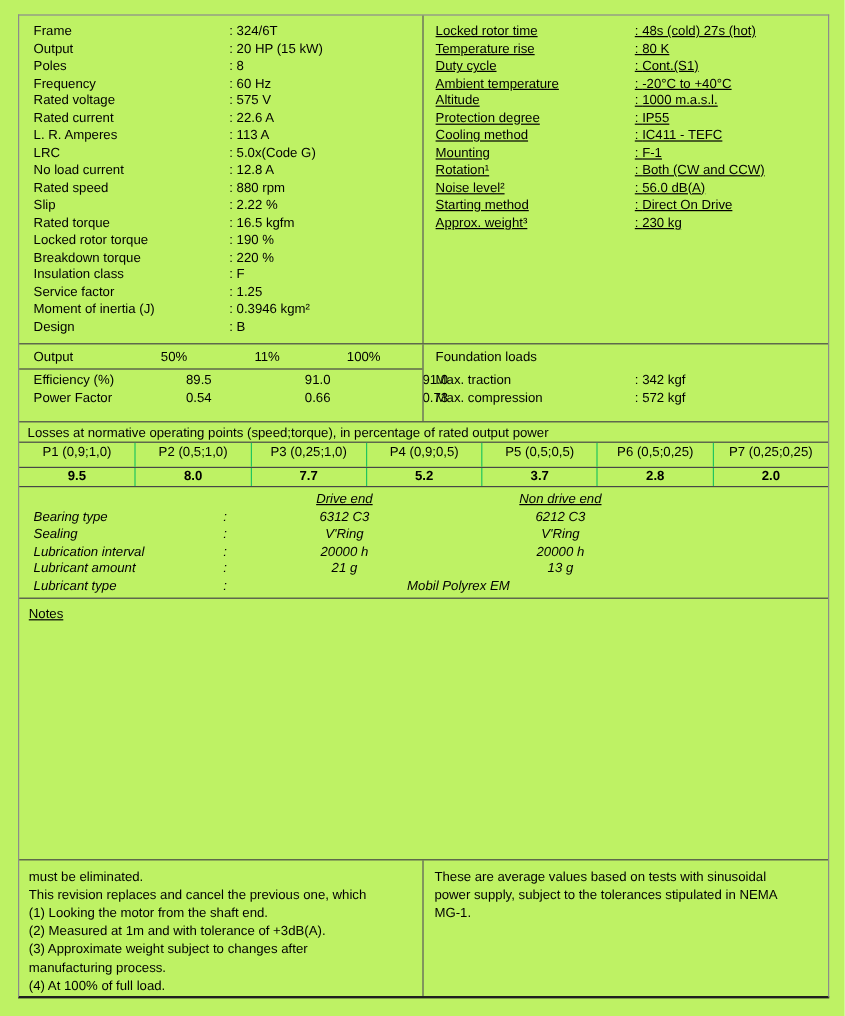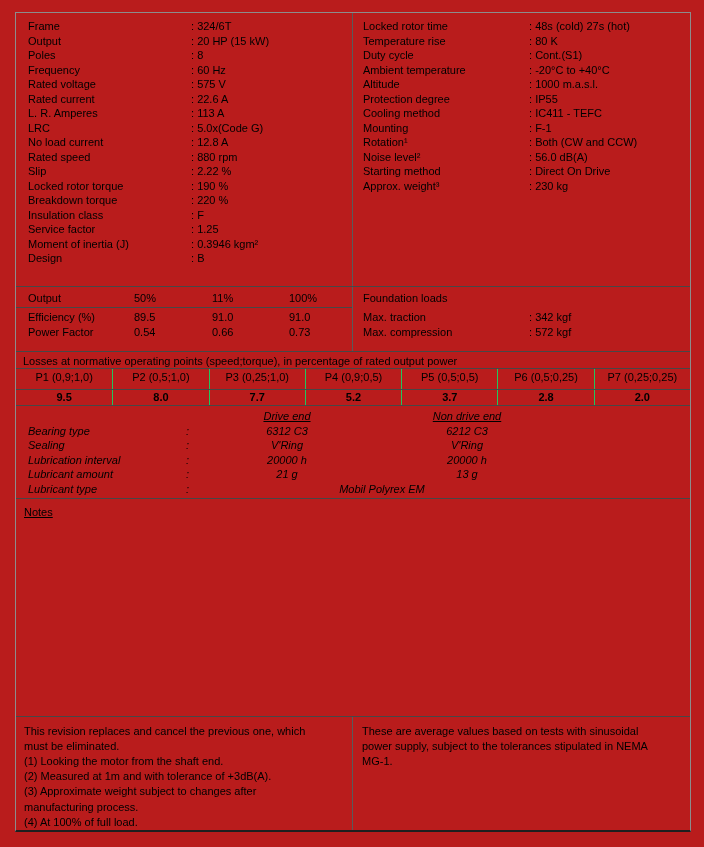--- a/index.html
+++ b/index.html
@@ -1,40 +1,40 @@
 <!DOCTYPE html>
 <html><head>
 <meta charset="utf-8">
 <style>
   html,body{margin:0;padding:0;background:#fff;}
   .sheet{
-    position:relative;width:704px;height:847px;background:#b91c1c;
+    position:relative;width:704px;height:847px;background:#bef264;
     font-family:"Liberation Sans",sans-serif;font-size:11px;color:#000;
     -webkit-font-smoothing:antialiased;
   }
   .doc{
     position:absolute;left:15px;top:12px;width:676px;height:820px;
     box-sizing:border-box;border:1px solid #8c8c8c;border-bottom:2px solid #1f1f1f;
     display:flex;flex-direction:column;line-height:14.5px;
   }
   .doc *{box-sizing:border-box;}
   .split{display:grid;grid-template-columns:336px 1fr;}
   .rcol{border-left:1px solid #5a5a5a;}
   
   .sec-top{height:276px;}
   .spec-col{padding:6px 0 0 12px;overflow:hidden;}
   .spec-col.right{padding-left:10px;}
   .spec-row{display:grid;grid-template-columns:163px 1fr;}
-  .spec-col.right .spec-row{grid-template-columns:166px 1fr;}
+  .spec-col.right .spec-row{grid-template-columns:166px 1fr;text-decoration:underline;}
   .spec-val::before{content:": ";}
   
   .sec-perf{height:66px;border-top:1px solid #474747;}
   .perf-head{height:21px;border-bottom:1px solid #474747;display:grid;
     grid-template-columns:106px 78px 77px 1fr;padding:4px 0 0 12px;}
-  .perf-row{display:grid;grid-template-columns:106px 78px 77px 1fr;padding-left:12px;line-height:15px;}
+  .perf-row{display:grid;grid-template-columns:106px 78px 77px 1fr;padding-left:12px;line-height:15px;gap:21px;}
   .perf-rows{padding-top:2px;}
   .fnd{padding:4px 0 0 10px;}
   .fnd-title{height:19px;}
   .fnd-row{display:grid;grid-template-columns:166px 1fr;line-height:15px;}
   
   .losses-title{height:17px;border-top:1px solid #474747;padding:2px 0 0 7px;line-height:14px;}
   .losses-head{height:22px;border-top:1px solid #474747;border-bottom:1px solid #474747;
     display:grid;grid-template-columns:repeat(7,1fr);}
   .losses-vals{height:15px;display:grid;grid-template-columns:repeat(7,1fr);font-weight:bold;}
   .lcell{text-align:center;line-height:15px;}
@@ -111,20 +111,24 @@
           <div class="spec-row">
             <span class="spec-label">Rated speed</span>
             <span class="spec-val">880 rpm</span>
           </div>
 
           <div class="spec-row">
             <span class="spec-label">Slip</span>
             <span class="spec-val">2.22 %</span>
           </div>
 
+          <div class="spec-row">
+            <span class="spec-label">Rated torque</span>
+            <span class="spec-val">16.5 kgfm</span>
+          </div>
 
           <div class="spec-row">
             <span class="spec-label">Locked rotor torque</span>
             <span class="spec-val">190 %</span>
           </div>
 
           <div class="spec-row">
             <span class="spec-label">Breakdown torque</span>
             <span class="spec-val">220 %</span>
           </div>
@@ -334,23 +338,23 @@
       </div>
     </div>
 
     <div class="sec-notes">
       <span>Notes</span>
     </div>
 
     <div class="split sec-footer">
       <div class="foot-col">
 
+          <div>must be eliminated.</div>
+
           <div>This revision replaces and cancel the previous one, which</div>
-
-          <div>must be eliminated.</div>
 
           <div>(1) Looking the motor from the shaft end.</div>
 
           <div>(2) Measured at 1m and with tolerance of +3dB(A).</div>
 
           <div>(3) Approximate weight subject to changes after</div>
 
           <div>manufacturing process.</div>
 
           <div>(4) At 100% of full load.</div>

